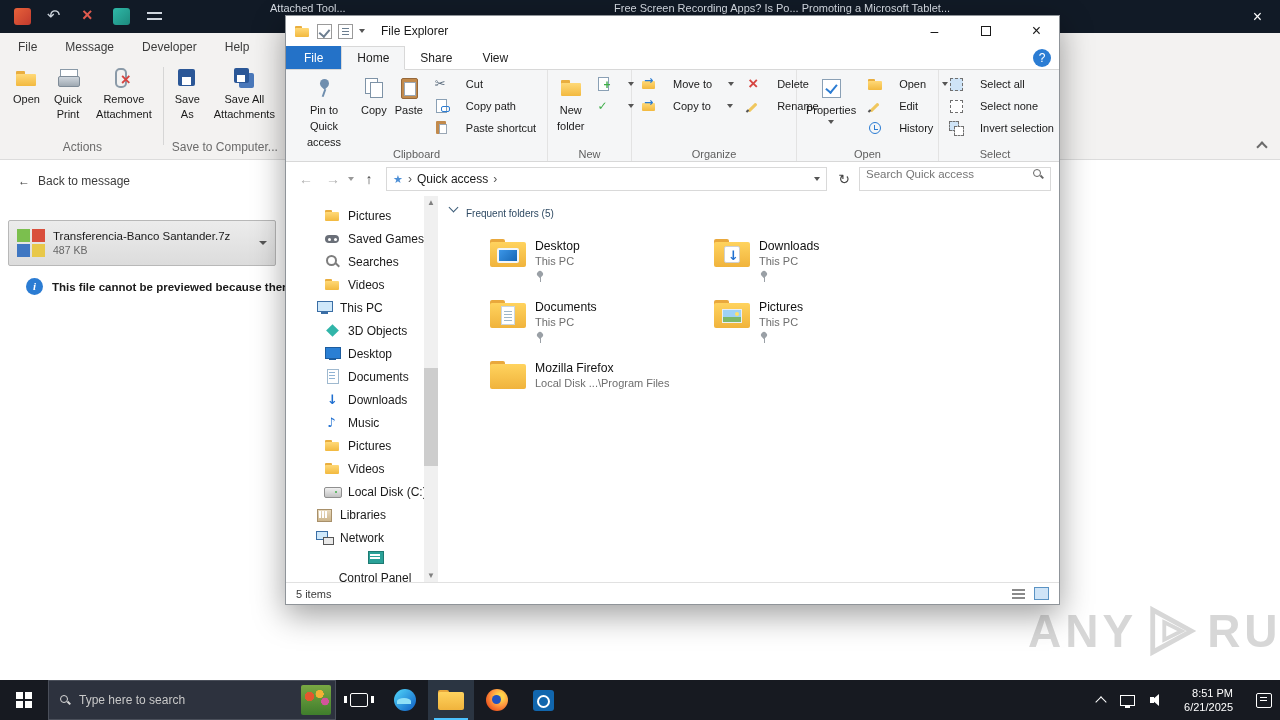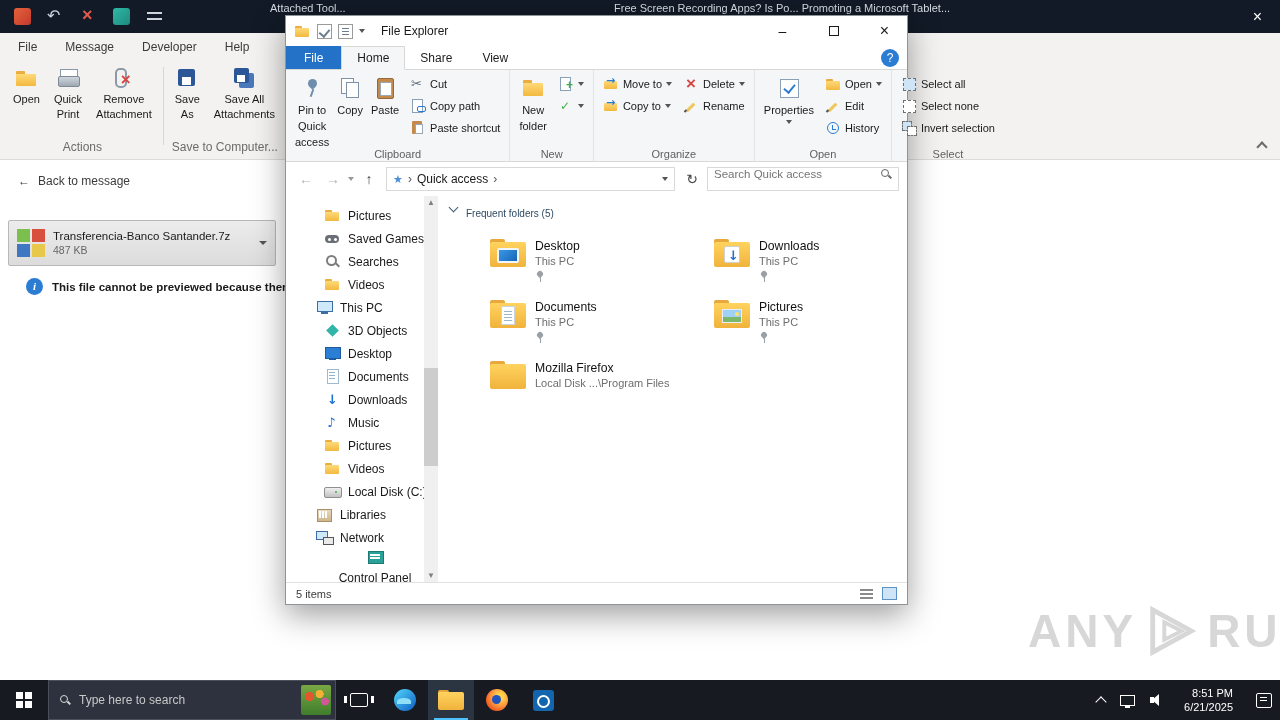--- a/index.html
+++ b/index.html
@@ -59,21 +59,21 @@
   .caret-s { border-left-width:3.5px; border-right-width:3.5px; border-top-width:4px; }
   .ol-notice { position:absolute; left:26px; top:118px; display:flex; align-items:center; gap:9px; width:520px; }
   .info-ico { width:17px; height:17px; border-radius:50%; background:#2b7cd3; color:#fff; font:bold 11px/17px "Liberation Serif",serif; text-align:center; flex:none; font-style:italic; }
   .ol-notice b { font-size:11.5px; color:#1a1a1a; white-space:nowrap; }
 
   
   .watermark { position:absolute; left:1028px; top:604px; display:flex; align-items:center; gap:8px; z-index:2;
     color:#d7d7d7; font-size:46px; font-weight:bold; letter-spacing:4px; }
 
   
-  .fe { position:absolute; left:285px; top:15px; width:623px; height:590px; background:#fff; z-index:5;
+  .fe { position:absolute; left:285px; top:15px; width:775px; height:590px; background:#fff; z-index:5;
         border:1px solid #8f9499; box-shadow:0 10px 30px rgba(0,0,0,.38); display:flex; flex-direction:column; }
   .fe-titlebar { height:30px; display:flex; align-items:center; padding-left:8px; gap:6px; background:#fff; }
   .fe-title { margin-left:10px; font-size:12px; color:#1a1a1a; flex:1; }
   .qat-btn { width:15px; height:15px; border:1px solid #9a9a9a; position:relative; background:#fff; }
   .qat-check::after { content:""; position:absolute; left:3px; top:2px; width:5px; height:8px; border-right:2px solid #6b7d8f; border-bottom:2px solid #6b7d8f; transform:rotate(40deg); }
   .qat-sheet::after { content:""; position:absolute; left:3px; top:3px; width:7px; height:1.5px; background:#6b7d8f; box-shadow:0 3px 0 #6b7d8f, 0 6px 0 #6b7d8f; }
   .wc { width:45px; height:30px; display:flex; align-items:center; justify-content:center; font-size:14px; color:#1a1a1a; }
   .wc-max span { width:10px; height:10px; border:1px solid #1a1a1a; display:block; }
 
   .fe-tabs { height:24px; display:flex; align-items:stretch; background:#fff; border-bottom:1px solid #d8d8d8; }
@@ -81,21 +81,21 @@
   .fe-tab-file { background:#2472c8; color:#fff; padding:0 18px; }
   .fe-tab-sel { background:#f5f6f7; border:1px solid #d8d8d8; border-bottom:1px solid #f5f6f7; margin-bottom:-1px; }
   .fe-help { margin-left:auto; margin-right:8px; align-self:center; width:18px; height:18px; border-radius:50%; background:#2b7cd3; color:#fff; font-size:12px; line-height:18px; text-align:center; }
 
   .fe-ribbon { height:92px; background:#f5f6f7; border-bottom:1px solid #d8d8d8; display:flex; }
   .grp { position:relative; display:flex; align-items:flex-start; padding:4px 5px 16px; border-right:1px solid #e3e3e3; height:100%; }
   .grp-label { position:absolute; bottom:1px; left:0; right:0; text-align:center; font-size:11px; color:#5f5f5f; }
   .bb { display:flex; flex-direction:column; align-items:center; gap:2px; padding:2px 4px; font-size:11px; line-height:16px; text-align:center; color:#1a1a1a; }
   .bb .lbl { max-width:58px; }
   .col { display:flex; flex-direction:column; gap:2px; margin-left:3px; }
-  .sb { display:flex; align-items:center; gap:4px; font-size:11px; height:20px; color:#1a1a1a; padding:0 4px; white-space:nowrap; }
+  .sb { display:flex; align-items:center; gap:16px; font-size:11px; height:20px; color:#1a1a1a; padding:0 4px; white-space:nowrap; }
   .i16 { width:16px; height:16px; position:relative; display:inline-block; flex:none; }
 
   .rb-pin::before { left:8px; top:3px; width:9px; height:9px; background:#6f8eae; border-radius:50% 50% 50% 0; transform:rotate(-45deg); }
   .rb-pin::after { left:11px; top:13px; width:2px; height:8px; background:#6f8eae; transform:rotate(20deg); }
   .rb-copy::before { left:3px; top:2px; width:11px; height:14px; background:#fff; border:1px solid #7e93a7; }
   .rb-copy::after { left:8px; top:6px; width:11px; height:14px; background:#fff; border:1px solid #7e93a7; }
   .rb-paste::before { left:4px; top:2px; width:15px; height:19px; background:#c28a4c; border:1px solid #96683a; border-radius:2px; }
   .rb-paste::after { left:7px; top:6px; width:10px; height:12px; background:#fff; border:1px solid #9aa7b5; }
   .rb-cut::before { content:"✂"; left:1px; top:0; color:#5a6b7d; font-size:13px; line-height:16px; }
   .rb-copypath::before { left:2px; top:1px; width:9px; height:12px; background:#fff; border:1px solid #8aa0b5; }

